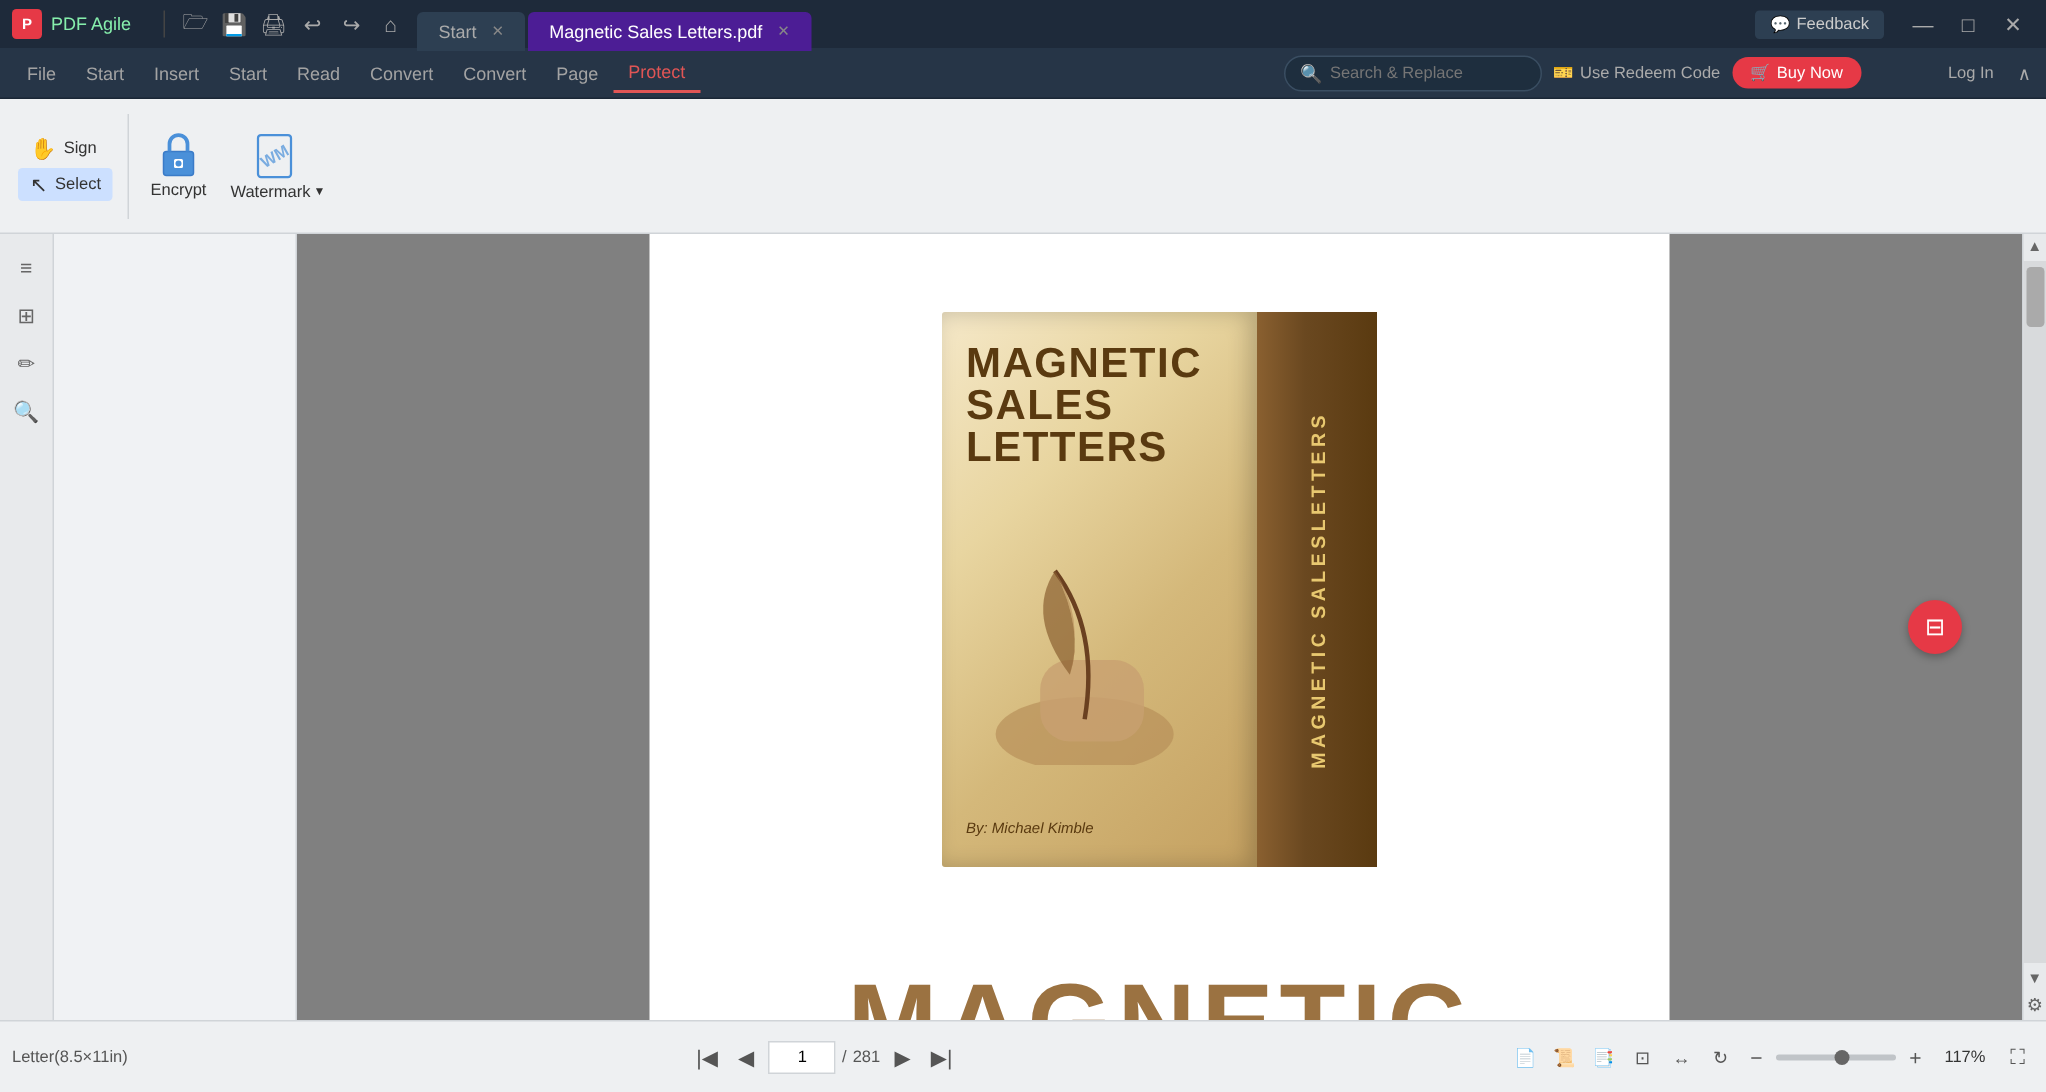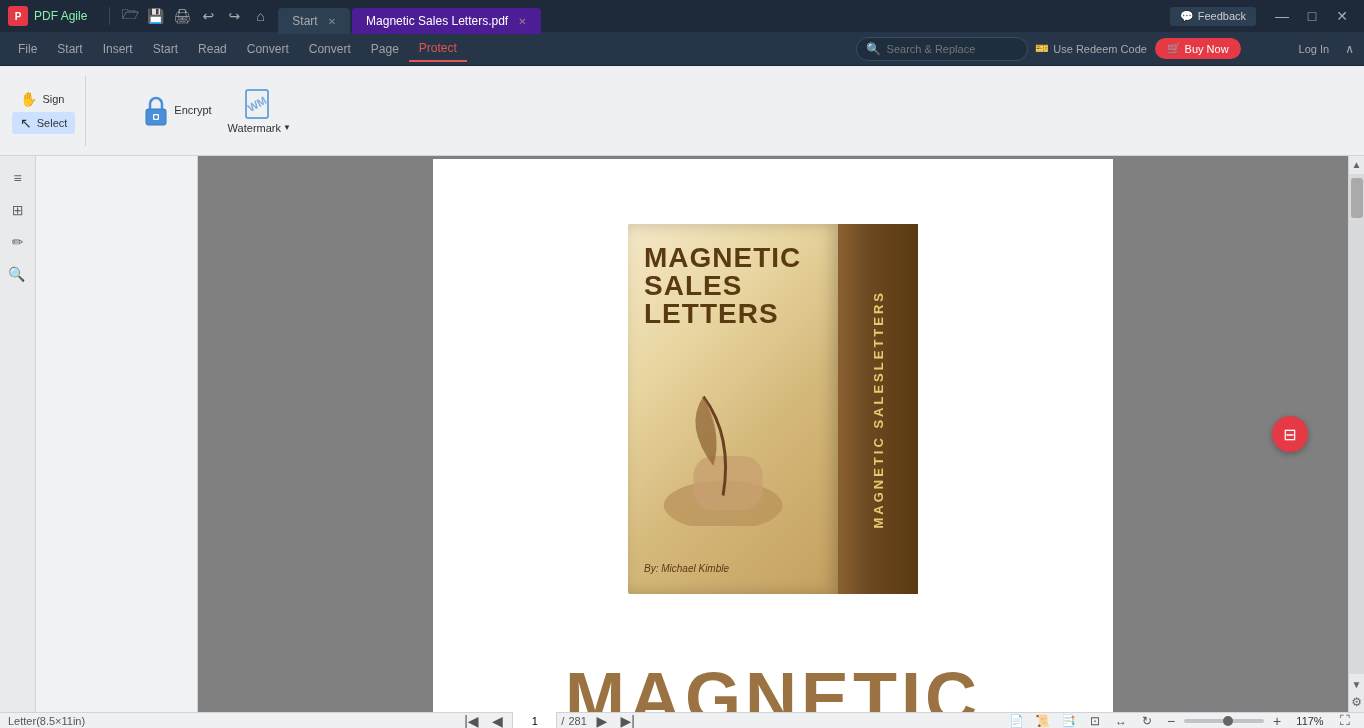--- a/index.html
+++ b/index.html
@@ -118,28 +118,27 @@
       display: flex;
       align-items: center;
       padding: 4px 8px;
       flex-shrink: 0;
       border-bottom: 1px solid #d0d4d8;
       gap: 2px;
     }
     .ribbon-group-sep { width: 1px; height: 70px; background: #d0d4d8; margin: 0 4px; }
     .ribbon-btn {
       display: flex;
-      flex-direction: row;
+      flex-direction: column;
       align-items: center;
       gap: 2px;
       padding: 4px 8px;
       border-radius: 4px;
       cursor: pointer;
       min-width: 50px;
-      margin-left: 40px;
     }
     .ribbon-btn-icon {
       width: 32px; height: 32px;
       display: flex; align-items: center; justify-content: center;
       font-size: 20px;
     }
     .ribbon-btn-label { font-size: 11px; color: #333; text-align: center; line-height: 1.2; }
     .ribbon-btn-label.disabled { color: #aaa; }
 
     
@@ -295,21 +294,21 @@
       flex-shrink: 0;
     }
     .scroll-arrow { width: 16px; height: 16px; display: flex; align-items: center; justify-content: center; cursor: pointer; color: #666; font-size: 10px; }
     .scroll-track { flex: 1; width: 100%; background: #d8dadc; position: relative; margin: 2px 0; }
     .scroll-thumb { width: 12px; height: 40px; background: #aaa; border-radius: 3px; position: absolute; top: 4px; left: 2px; }
     .right-panel-icon { color: #666; font-size: 12px; cursor: pointer; padding: 3px; }
 
     
     .bottom-bar {
       background: #eef0f2;
-      height: 16px;
+      height: 48px;
       display: flex;
       align-items: center;
       padding: 0 8px;
       flex-shrink: 0;
       border-top: 1px solid #d0d4d8;
       gap: 4px;
     }
     .page-size-info { font-size: 11px; color: #555; margin-right: 8px; }
     .bottom-center { display: flex; align-items: center; gap: 4px; flex: 1; justify-content: center; }
     .nav-btn { width: 22px; height: 22px; border: none; background: none; cursor: pointer; color: #555; font-size: 14px; display: flex; align-items: center; justify-content: center; border-radius: 3px; }

